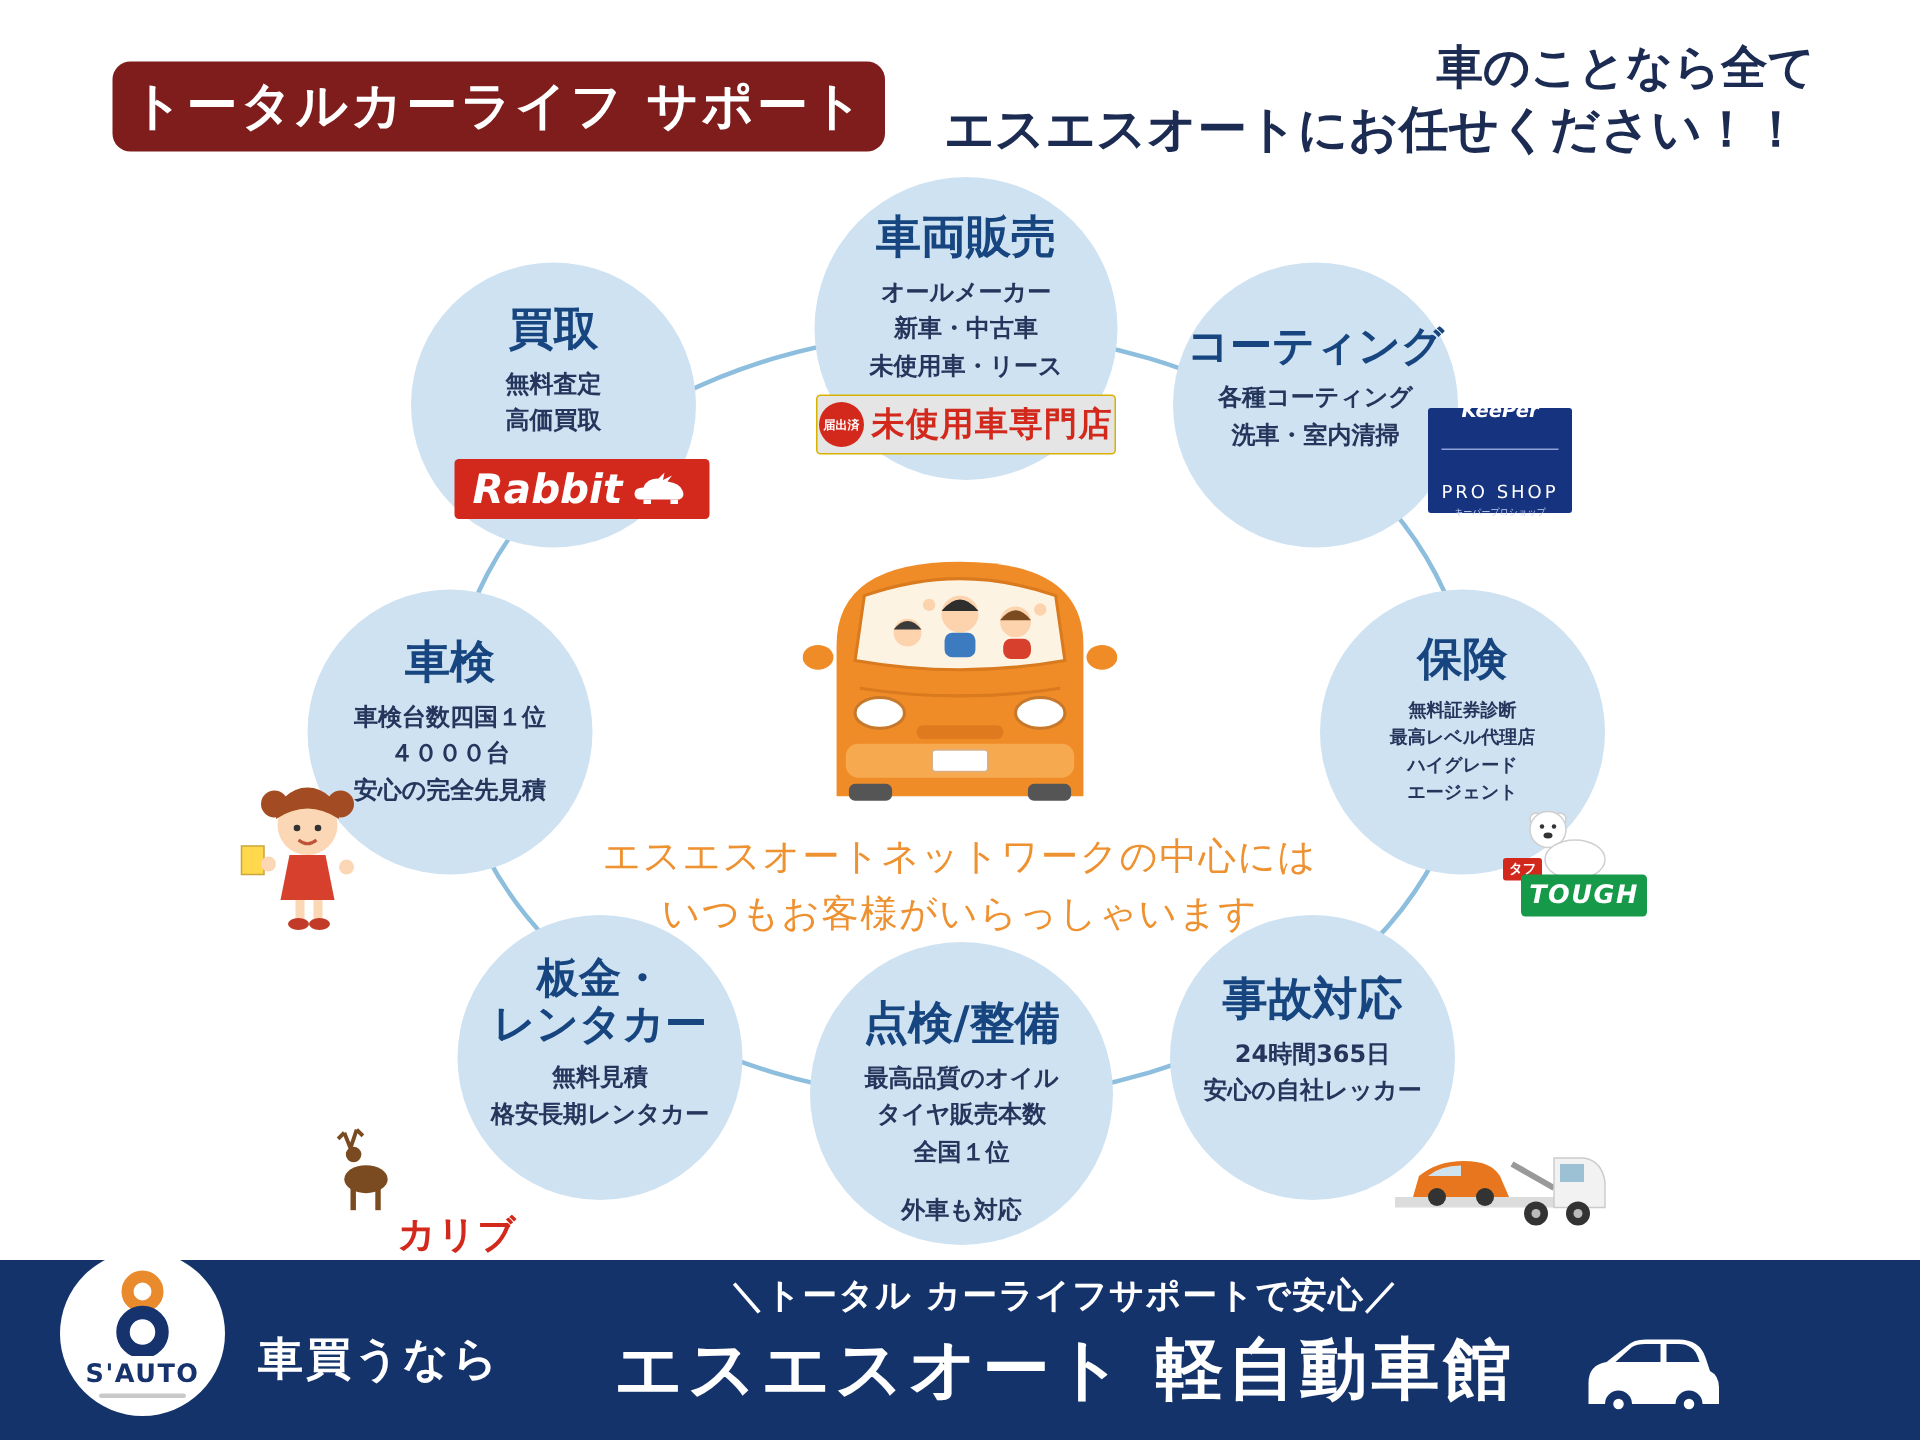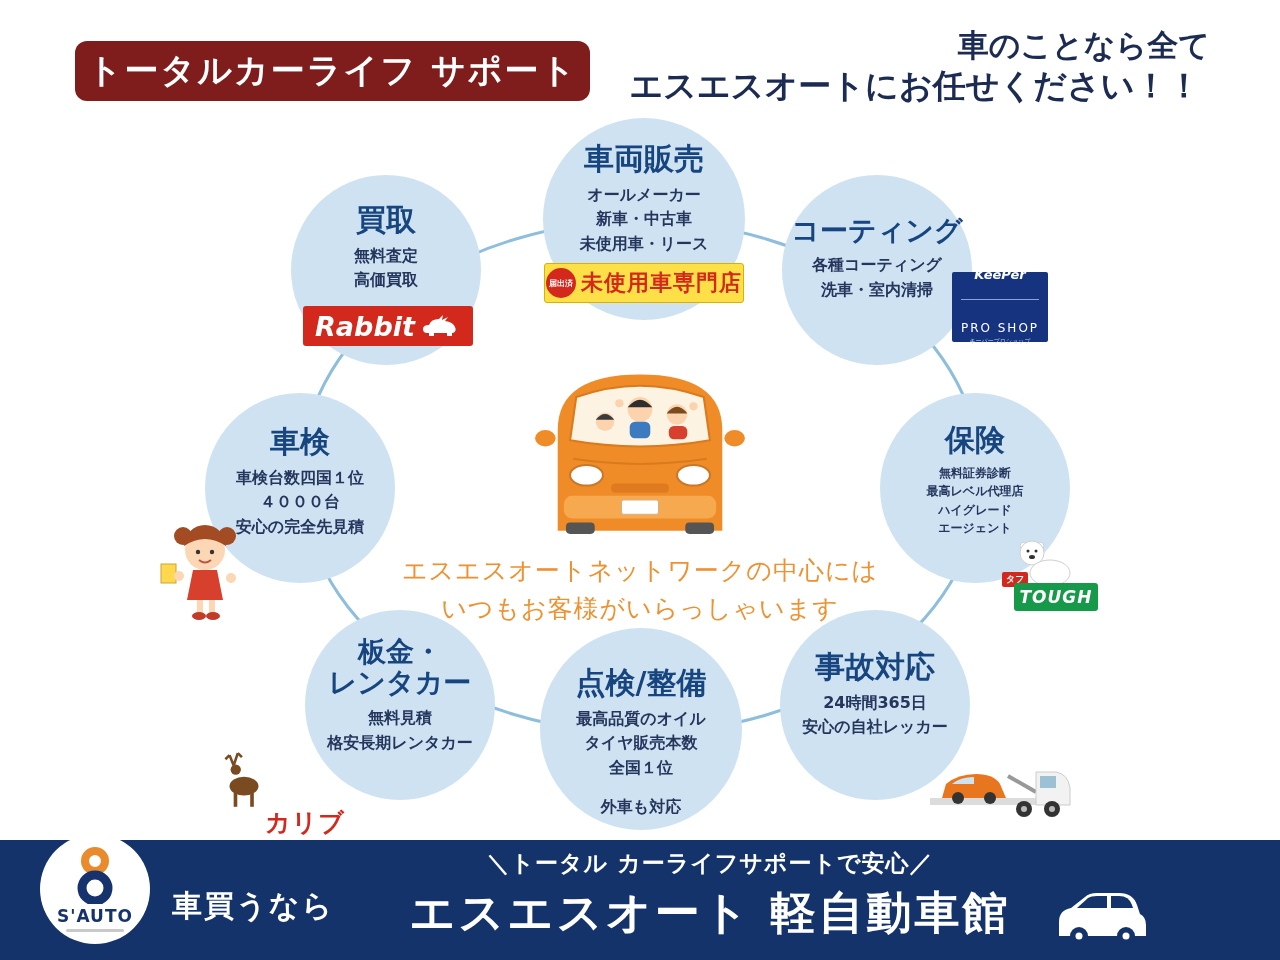--- a/index.html
+++ b/index.html
@@ -28,21 +28,21 @@
   
   .center-car{position:absolute;left:535px;top:358px;width:210px;height:180px;z-index:1;}
   .center-msg{position:absolute;left:0;top:552px;width:1280px;text-align:center;z-index:2;
               color:#ee9130;font-weight:normal;font-size:25px;line-height:1.5;letter-spacing:1px;}
 
   
   .logo{position:absolute;z-index:3;}
   .rabbit{left:303px;top:306px;width:170px;height:40px;background:#d3291d;display:flex;
           align-items:center;justify-content:center;gap:6px;color:#fff;font-style:italic;
           font-weight:bold;font-size:27px;border-radius:3px;}
-  .unused{left:544px;top:263px;width:198px;height:38px;background:#fde047;border:1px solid #d8b200;
+  .unused{left:544px;top:263px;width:198px;height:38px;background:#e5e5e5;border:1px solid #d8b200;
           display:flex;align-items:center;justify-content:center;gap:5px;border-radius:3px;}
   .unused .stamp{width:30px;height:30px;border-radius:50%;background:#d3291d;color:#fff;
           font-size:8px;font-weight:bold;display:flex;align-items:center;justify-content:center;}
   .unused .lbl{color:#d3291d;font-weight:bold;font-size:22px;letter-spacing:1px;}
   .keeper{left:952px;top:272px;width:96px;height:70px;background:#16337f;color:#fff;display:flex;
           flex-direction:column;align-items:center;justify-content:center;border-radius:2px;}
   .keeper .brand{font-style:italic;font-weight:bold;font-size:13px;line-height:1.1;}
   .keeper .shop{font-size:12px;letter-spacing:2px;margin-top:16px;border-top:1px solid #8fa2d8;padding-top:21px;}
   .keeper .sub{font-size:6px;color:#c6d2f0;margin-top:2px;}
   .tough{left:1002px;top:533px;width:100px;height:80px;}
@@ -78,21 +78,21 @@
   <div class="banner">トータルカーライフ サポート</div>
   <div class="tagline">
     <div class="l1">車のことなら全て</div>
     <div class="l2">エスエスオートにお任せください！！</div>
   </div>
 
   <svg class="ring" width="1280" height="960">
     <ellipse cx="641" cy="477" rx="340" ry="256" fill="none" stroke="#8dbede" stroke-width="3"></ellipse>
   </svg>
 
-  <div class="svc" style="left:291px;top:175px;width:190px;height:190px;padding-top:28px;">
+  <div class="svc" style="left:274px;top:175px;width:190px;height:190px;padding-top:28px;">
     <div class="svc-title">買取</div>
     <div class="svc-lines">
       <div>無料査定</div>
       <div>高価買取</div>
     </div>
   </div>
 
   <div class="svc" style="left:543px;top:118px;width:202px;height:202px;padding-top:24px;">
     <div class="svc-title">車両販売</div>
     <div class="svc-lines">

